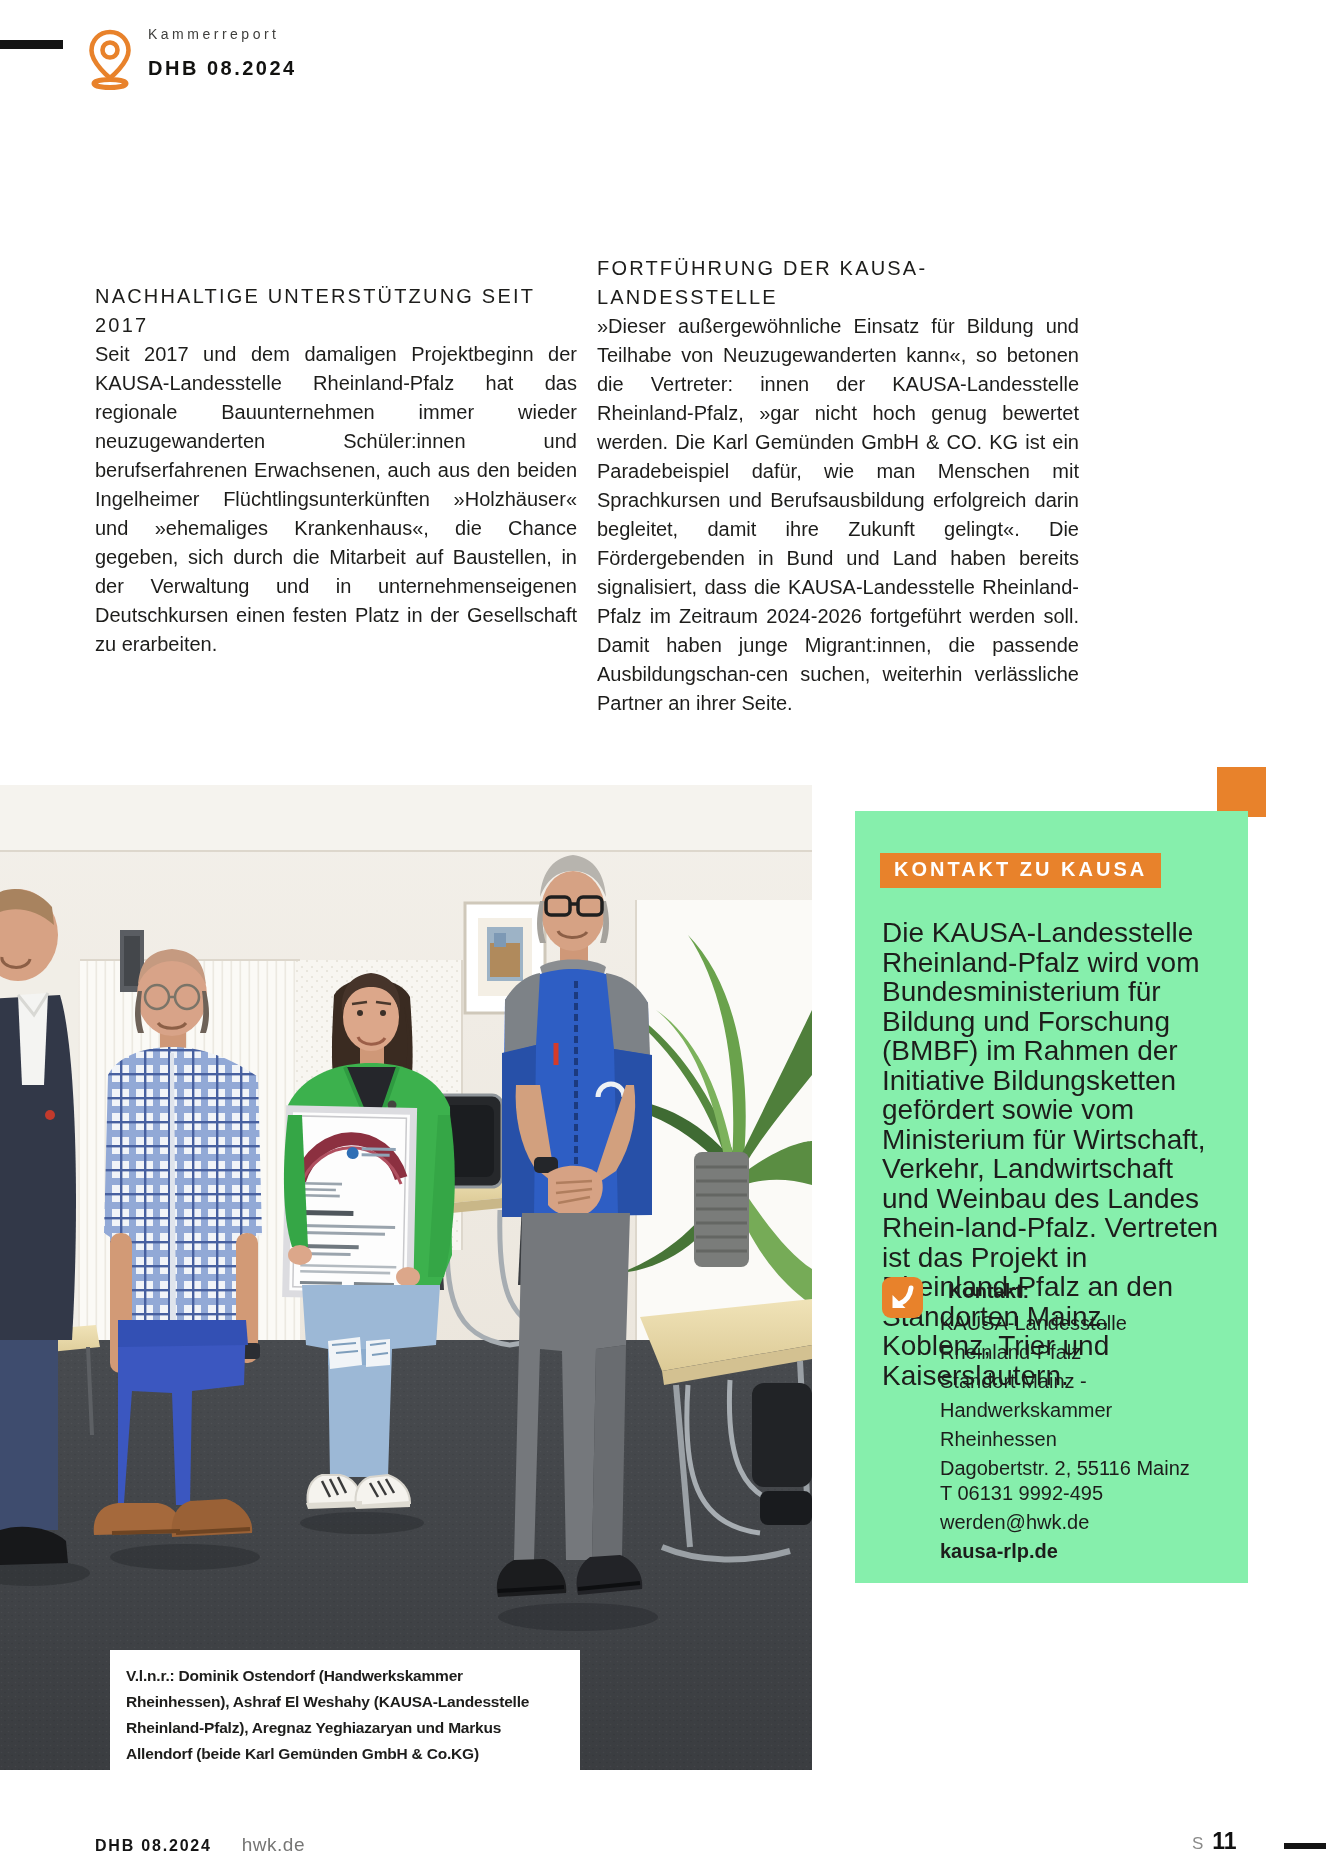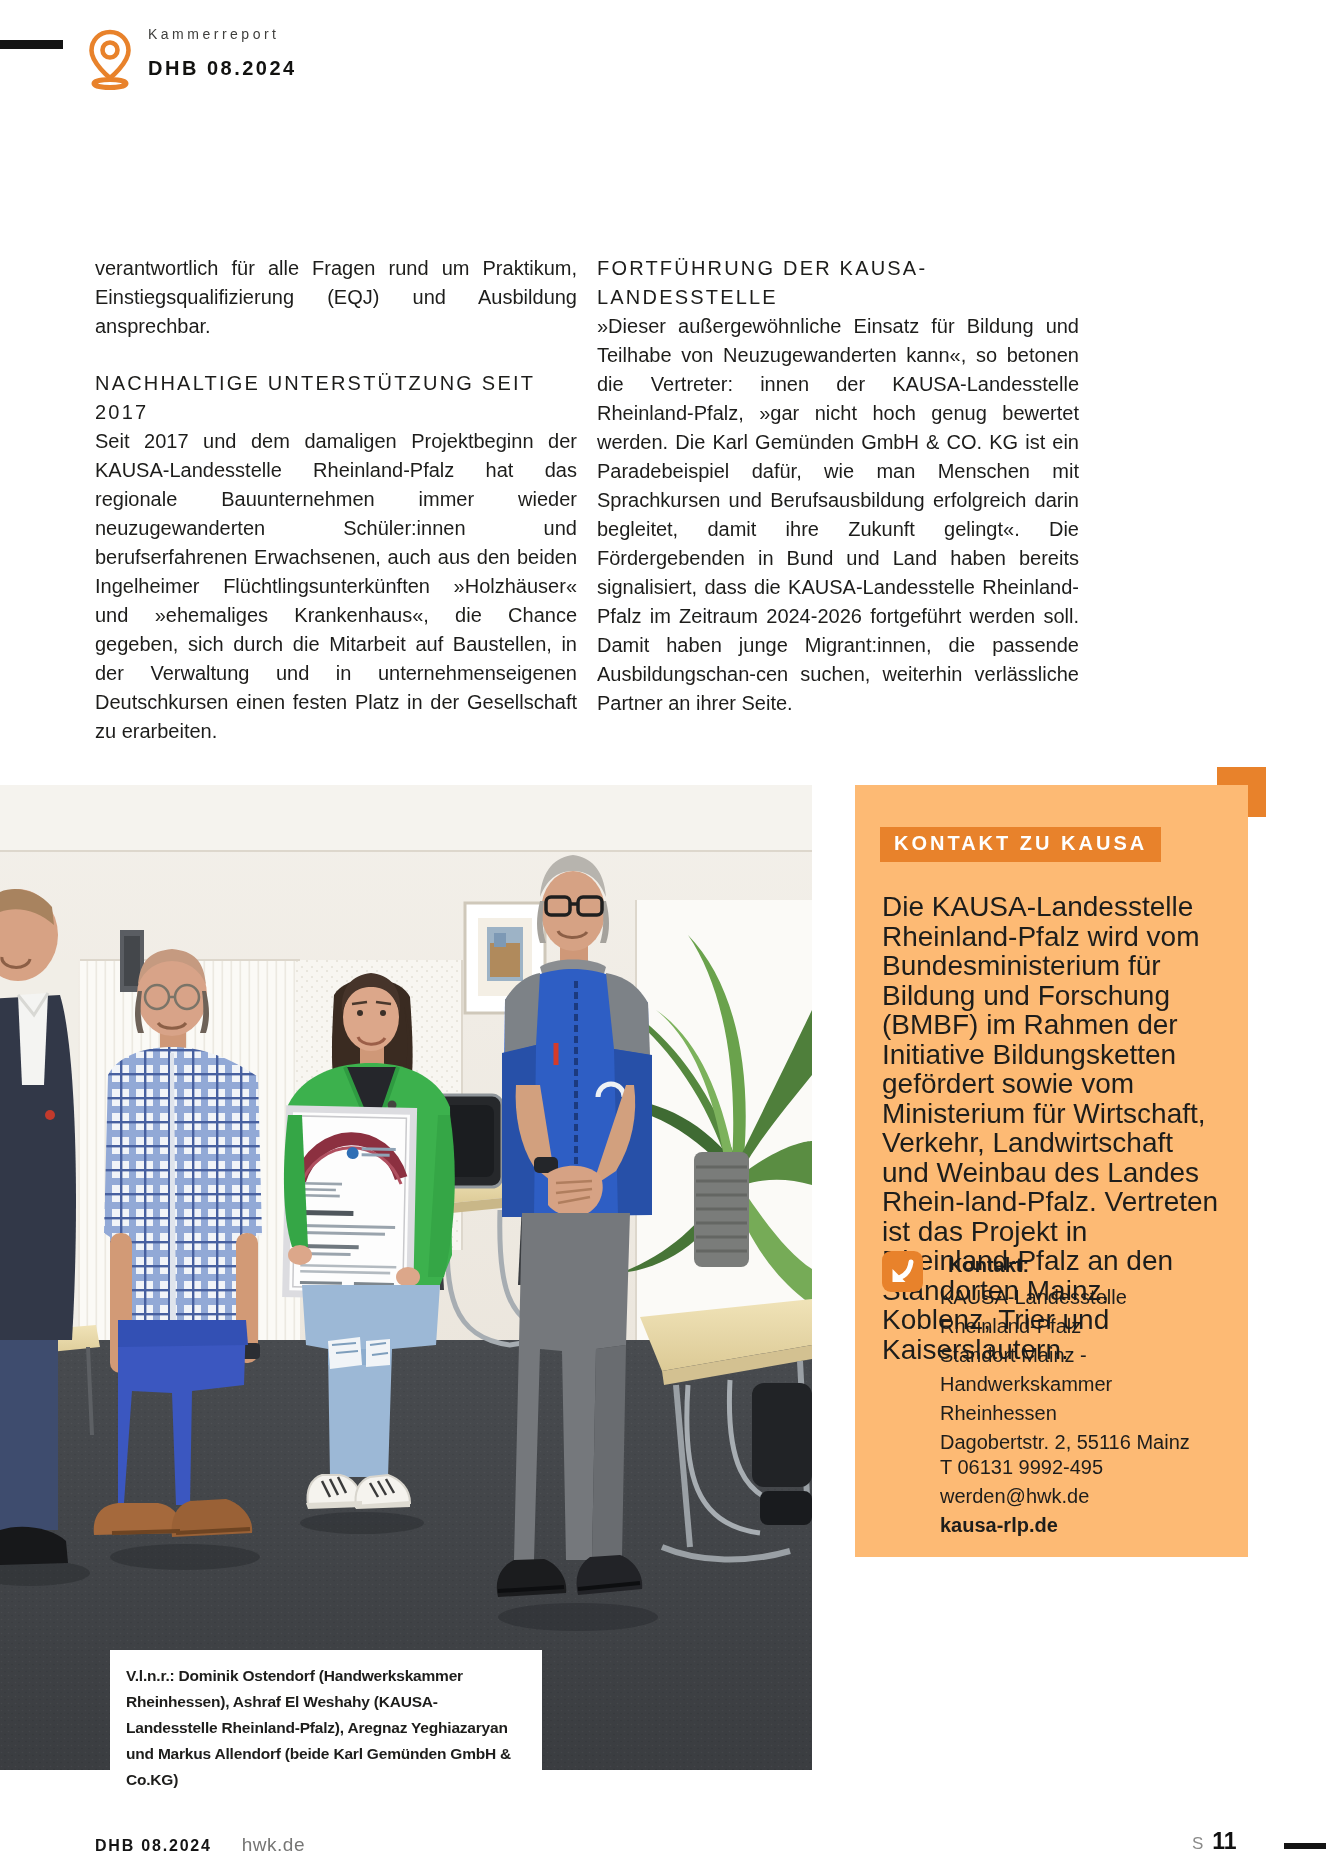--- a/index.html
+++ b/index.html
@@ -17,21 +17,21 @@
        text-align:justify;hyphens:auto;-webkit-hyphens:auto;}
   .col-left{left:95px;}
   .col-right{left:597px;}
   .col p{margin:0;}
   .col h3{margin:28px 0 0 0;font-size:20px;line-height:29px;letter-spacing:2.2px;font-weight:normal;text-align:left;}
   .col-right h3{margin-top:0;}
 
   
   .photo{position:absolute;left:0;top:785px;width:812px;height:985px;}
   .photo svg{display:block;width:812px;height:985px;}
-  .caption{position:absolute;left:110px;top:1650px;width:432px;box-sizing:border-box;background:#ffffff;
+  .caption{position:absolute;left:110px;top:1650px;width:470px;box-sizing:border-box;background:#ffffff;
            padding:13px 16px 15px 16px;font-size:15.5px;line-height:26px;font-weight:bold;
            letter-spacing:-0.2px;color:#1d1d1b;}
 
   
   .corner-accent{position:absolute;left:1217px;top:767px;width:49px;height:50px;}
   .contact-box{position:absolute;left:855px;top:785px;width:393px;height:772px;background:#c3cdd0;}
   .box-label{position:absolute;left:25px;top:42px;color:#fff;font-size:20px;font-weight:bold;
              letter-spacing:3px;padding:5px 14px 7px 14px;}
   .box-body{position:absolute;left:27px;top:107px;width:338px;font-size:28px;line-height:29.5px;}
   .kontakt-icon{position:absolute;left:27px;top:466px;width:41px;height:41px;}
@@ -58,21 +58,20 @@
   <div class="corner-rule"></div>
   <svg class="pin-icon" viewBox="0 0 52 64">
     <path d="M26 6 C15 6 7.5 14.5 7.5 24.5 C7.5 37 26 52 26 52 C26 52 44.5 37 44.5 24.5 C44.5 14.5 37 6 26 6 Z" fill="none" stroke="#e8822b" stroke-width="4.6"></path>
     <circle cx="26" cy="24" r="7.5" fill="none" stroke="#e8822b" stroke-width="4.6"></circle>
     <ellipse cx="26" cy="57.5" rx="16" ry="4" fill="none" stroke="#e8822b" stroke-width="5"></ellipse>
   </svg>
   <div class="brand">Kammerreport</div>
   <div class="issue">DHB 08.2024</div>
 
   <div class="col col-left">
-    <p>verantwortlich für alle Fragen rund um Praktikum, Einstiegsqualifizierung (EQJ) und Ausbildung ansprechbar.</p>
     <h3>NACHHALTIGE UNTERSTÜTZUNG SEIT 2017</h3>
     <p>Seit 2017 und dem damaligen Projektbeginn der KAUSA-Landesstelle Rheinland-Pfalz hat das regionale Bauunternehmen immer wieder neuzugewanderten Schüler:innen und berufserfahrenen Erwachsenen, auch aus den beiden Ingelheimer Flüchtlingsunterkünften »Holzhäuser« und »ehemaliges Krankenhaus«, die Chance gegeben, sich durch die Mitarbeit auf Baustellen, in der Verwaltung und in unternehmenseigenen Deutschkursen einen festen Platz in der Gesellschaft zu erarbeiten.</p>
   </div>
   <div class="col col-right">
     <h3>FORTFÜHRUNG DER KAUSA-LANDESSTELLE</h3>
     <p>»Dieser außergewöhnliche Einsatz für Bildung und Teilhabe von Neuzugewanderten kann«, so betonen die Vertreter: innen der KAUSA-Landesstelle Rheinland-Pfalz, »gar nicht hoch genug bewertet werden. Die Karl Gemünden GmbH &amp; CO. KG ist ein Paradebeispiel dafür, wie man Menschen mit Sprachkursen und Berufsausbildung erfolgreich darin begleitet, damit ihre Zukunft gelingt«. Die Fördergebenden in Bund und Land haben bereits signalisiert, dass die KAUSA-Landesstelle Rheinland-Pfalz im Zeitraum 2024-2026 fortgeführt werden soll. Damit haben junge Migrant:innen, die passende Ausbildungschan-cen suchen, weiterhin verlässliche Partner an ihrer Seite.</p>
   </div>
 
   <div class="photo">
     <svg viewBox="0 0 812 985" preserveAspectRatio="none">
@@ -338,21 +337,21 @@
         <path d="M590,772 C578,780 574,794 578,810 L642,804 C644,788 632,774 620,770 Z" fill="#222327"></path>
         <line x1="498" y1="806" x2="564" y2="802" stroke="#0d0e10" stroke-width="4"></line>
         <line x1="578" y1="804" x2="640" y2="798" stroke="#0d0e10" stroke-width="4"></line>
       </g>
     </svg>
   </div>
 
   <div class="caption">V.l.n.r.: Dominik Ostendorf (Handwerkskammer Rheinhessen), Ashraf El Weshahy (KAUSA-Landesstelle Rheinland-Pfalz), Aregnaz Yeghiazaryan und Markus Allendorf (beide Karl Gemünden GmbH &amp; Co.KG)</div>
 
   <div class="corner-accent" style="background: rgb(232, 130, 43);"></div>
-  <aside class="contact-box" style="background: #fdba74;">
+  <aside class="contact-box" style="background: #86efac; margin-top: 26px;">
     <div class="box-label" style="background: rgb(232, 130, 43);">KONTAKT ZU KAUSA</div>
     <div class="box-body">Die KAUSA-Landesstelle Rheinland-Pfalz wird vom Bundesministerium für Bildung und Forschung (BMBF) im Rahmen der Initiative Bildungsketten gefördert sowie vom Ministerium für Wirtschaft, Verkehr, Landwirtschaft und Weinbau des Landes Rhein-land-Pfalz. Vertreten ist das Projekt in Rheinland-Pfalz an den Standorten Mainz, Koblenz, Trier und Kaiserslautern.</div>
     <svg class="kontakt-icon" viewBox="0 0 41 41">
       <rect x="0" y="0" width="41" height="41" rx="9" fill="#e8822b"></rect>
       <path d="M29 11 C28 19 24 24 18 26.5" fill="none" stroke="#ffffff" stroke-width="5" stroke-linecap="round"></path>
       <polygon points="10.5,18 10.5,31 23.5,31" fill="#ffffff"></polygon>
     </svg>
     <div class="kontakt-label">Kontakt:</div>
     <div class="address">
       <span>KAUSA-Landesstelle Rheinland-Pfalz</span>

